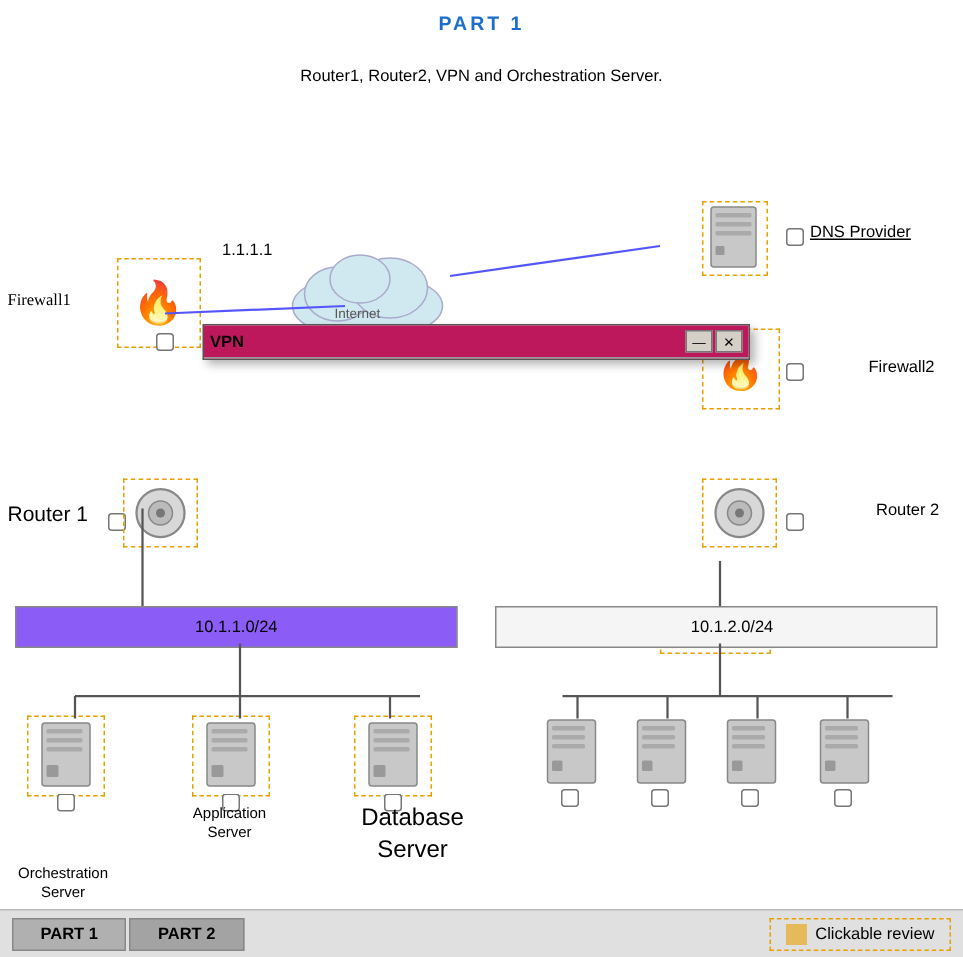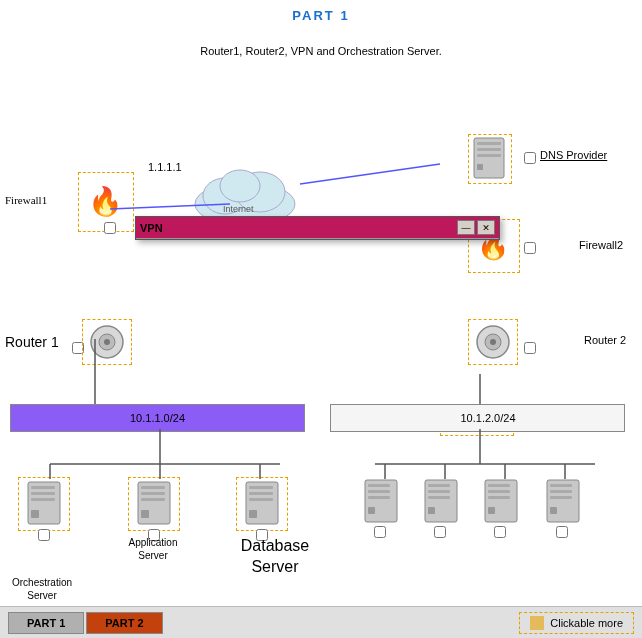--- a/index.html
+++ b/index.html
@@ -281,23 +281,23 @@
     </div>
     <input type="checkbox" style="position: absolute; top: 462px; left: 556px; width: 12px; height: 12px;">
 
   </div>
 
   <div style="position:absolute; bottom:0; left:0; width:642px; height:32px; background:#e0e0e0; border-top:1px solid #bbb; display:flex; align-items:center; padding:0 8px; justify-content:space-between; font-family:Arial,sans-serif;">
     <div class="tab-group" style="display:flex; gap:2px;">
       <button style="padding:4px 18px; font-size:11px; font-weight:bold; border:1px solid #888; cursor:pointer; background:#b0b0b0; color:#000;">
         <span>PART 1</span>
       </button>
-      <button style="padding:4px 18px; font-size:11px; font-weight:bold; border:1px solid #888; cursor:pointer; background:#c2410c; color:#000;">
+      <button style="padding:4px 18px; font-size:11px; font-weight:bold; border:1px solid #888; cursor:pointer; background:#a3a3a3; color:#000;">
         <span>PART 2</span>
       </button>
     </div>
     <div style="display:flex; align-items:center; gap:6px; border:1.5px dashed #e8a000; padding:3px 10px; font-size:11px;">
       <div style="width:14px; height:14px; background:#e8a000; opacity:0.6;"></div>
-      <span>Clickable more</span>
+      <span>Clickable review</span>
     </div>
   </div>
 
 </div>
 
 </body></html>

